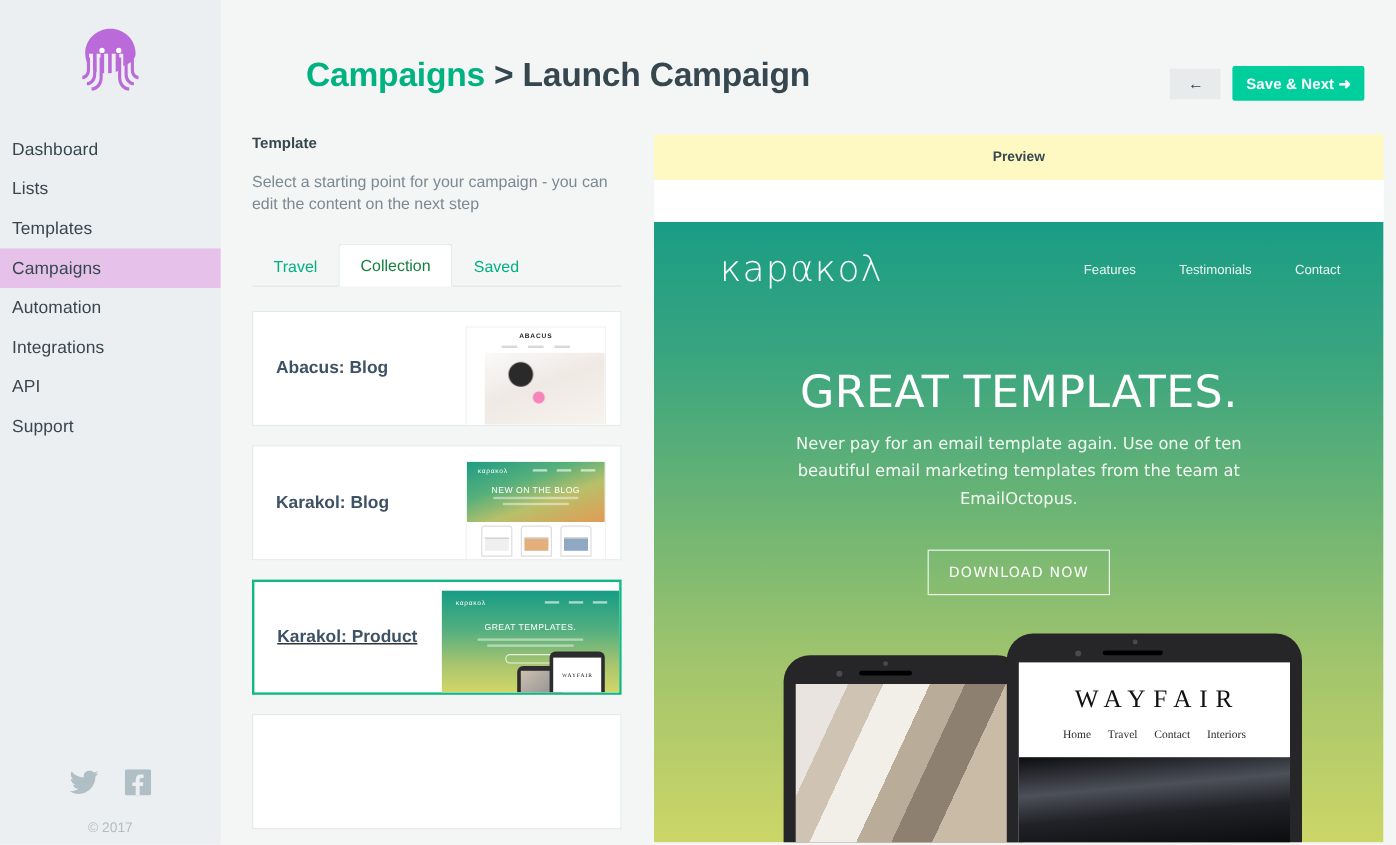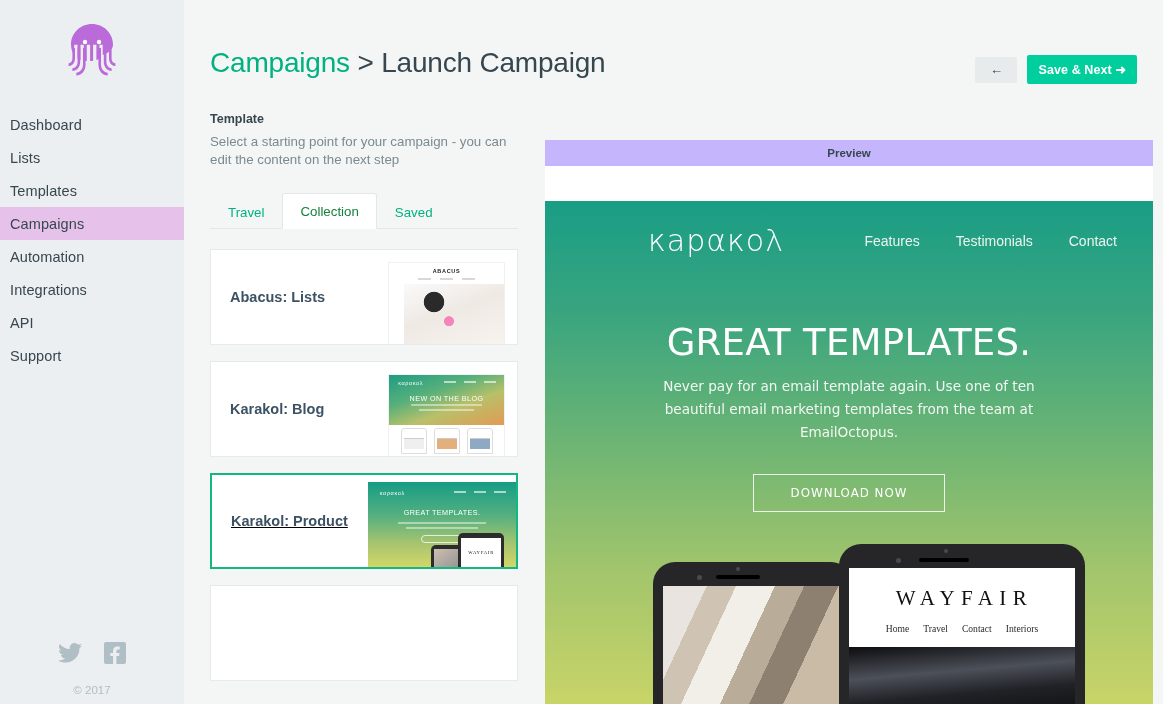--- a/index.html
+++ b/index.html
@@ -41,40 +41,40 @@
     position: absolute; left: 0; right: 0; bottom: 8px;
     text-align: center; font-size: 11.5px; color: #b0bec5;
   }
 
   
   .main { flex: 1; height: 704px; background: #f4f6f6; position: relative; padding: 0 10px 0 0; }
   .topbar {
     display: flex; align-items: flex-start; justify-content: space-between;
     padding: 47px 10px 0 26px;
   }
-  .page-title { font-size: 28px; font-weight: normal; color: #37474f; letter-spacing: -.2px; white-space: nowrap; }
+  .page-title { font-size: 28px; font-weight: bold; color: #37474f; letter-spacing: -.2px; white-space: nowrap; margin-left: 45px; }
   .page-title .accent { color: #00b281; }
   .page-title .sep { color: #37474f; }
   .actions { display: flex; align-items: center; gap: 10px; padding-top: 8px; padding-right: 6px; }
   .btn-back {
     width: 42px; height: 26px; background: #e8ebec; border: none;
     display: flex; align-items: center; justify-content: center;
     color: #2f3e46; font-size: 13px; cursor: pointer; border-radius: 1px;
   }
   .btn-next {
     background: #00cf9d; color: #fff; border: none; border-radius: 2px;
     font-size: 12.5px; font-weight: bold; padding: 7px 11px; cursor: pointer;
     letter-spacing: .1px;
   }
 
   .columns { display: flex; padding: 0 0 0 26px; margin-top: 28px; gap: 27px; }
 
   
   .left-col { width: 308px; flex: 0 0 308px; }
-  .sec-title { font-size: 12.5px; font-weight: bold; color: #37474f; margin-bottom: 7px; }
+  .sec-title { font-size: 12.5px; font-weight: bold; color: #37474f; margin-bottom: 17px; }
   .sec-desc { font-size: 13.3px; color: #7b8a92; line-height: 18px; width: 300px; }
 
   .tabs { display: flex; margin-top: 23px; align-items: flex-end; border-bottom: 1px solid #e3e7e8; }
   .tab {
     font-size: 13.3px; padding: 10px 17px 9px; cursor: pointer; color: #00b281;
     border: 1px solid transparent; border-bottom: none; position: relative; top: 1px;
     background: transparent;
   }
   .tab.active {
     background: #fff; color: #15803d;
@@ -142,50 +142,50 @@
   .kar-phone-big .scr { background: #fff; height: 100%; display: flex; align-items: center; justify-content: center; font-size: 4.6px; letter-spacing: .8px; color: #111; font-family: "Liberation Serif", serif; }
   .kar-phone-sm {
     position: absolute; right: 32%; bottom: 0; width: 38px; height: 22px;
     background: #2c2c2e; border-radius: 5px 5px 0 0; padding: 4px 3px 0;
   }
   .kar-phone-sm .scr { background: linear-gradient(140deg,#cdbfae,#8e8f93); height: 100%; }
 
   
   .right-col { flex: 1; }
   .preview-bar {
-    background: #c4b5fd; height: 26px;
+    background: #fef9c3; height: 38px;
     display: flex; align-items: center; justify-content: center;
-    font-size: 11.5px; font-weight: bold; color: #37474f; margin-top: 28px;
+    font-size: 11.5px; font-weight: bold; color: #37474f;
   }
   .preview-body { background: #fff; height: 552px; overflow: hidden; position: relative; }
   .pv-white { height: 35px; background: #fff; }
   .pv-hero {
     height: 517px;
     background: linear-gradient(180deg, #199d85 0%, #3aa57f 22%, #6bb474 46%, #a3c56c 72%, #ccd667 100%);
     position: relative; overflow: hidden;
   }
-  .pv-topnav { display: flex; align-items: center; padding: 22px 36px 0 55px; margin-left: 48px; }
+  .pv-topnav { display: flex; align-items: center; padding: 22px 36px 0 55px; }
   .pv-logo {
     color: #fff; font-size: 30px; letter-spacing: 1px;
     font-family: "DejaVu Sans", sans-serif; font-weight: 300;
   }
   .pv-nav { margin-left: auto; display: flex; gap: 36px; }
-  .pv-nav span { color: #eaf5f0; font-size: 14px; }
+  .pv-nav span { color: #eaf5f0; font-size: 11px; }
   .pv-h1 {
     text-align: center; color: #fff; font-size: 37px; font-weight: normal;
     margin-top: 63px; letter-spacing: .3px;
     font-family: "DejaVu Sans", sans-serif;
   }
   .pv-lede {
     text-align: center; color: #f2f8f3; font-size: 13.6px; line-height: 23px;
     margin: 11px auto 0; width: 400px;
     font-family: "DejaVu Sans", sans-serif;
   }
   .pv-cta {
-    display: block; margin: 30px auto 0; width: 192px; height: 38px;
+    display: block; margin: 30px auto 0; width: 152px; height: 38px;
     border: 1px solid rgba(255,255,255,.85); background: transparent;
     color: #fff; font-size: 11.8px; letter-spacing: 1px; cursor: pointer;
     font-family: "DejaVu Sans", sans-serif;
   }
 
   .pv-phones { position: absolute; left: 0; right: 0; bottom: -4px; height: 170px; }
   .phone {
     position: absolute; bottom: 0; background: #262628;
     border-radius: 22px 22px 0 0; padding: 24px 10px 0;
   }
@@ -300,21 +300,21 @@
 
         <div class="tabs">
           <div class="tab">Travel</div>
           <div class="tab active">Collection</div>
           <div class="tab">Saved</div>
         </div>
 
         <div class="tpl-list">
 
           <div class="tpl-card">
-            <div class="tpl-name">Abacus: Lists</div>
+            <div class="tpl-name">Abacus: Blog</div>
             <div class="tpl-thumb">
               <div class="mini">
                 <div class="mini-abacus-top">
                   <div class="mini-abacus-logo">ABACUS</div>
                   <div class="mini-abacus-nav">
                       <i></i>
                       <i></i>
                       <i></i>
                     </div>
                 </div>

